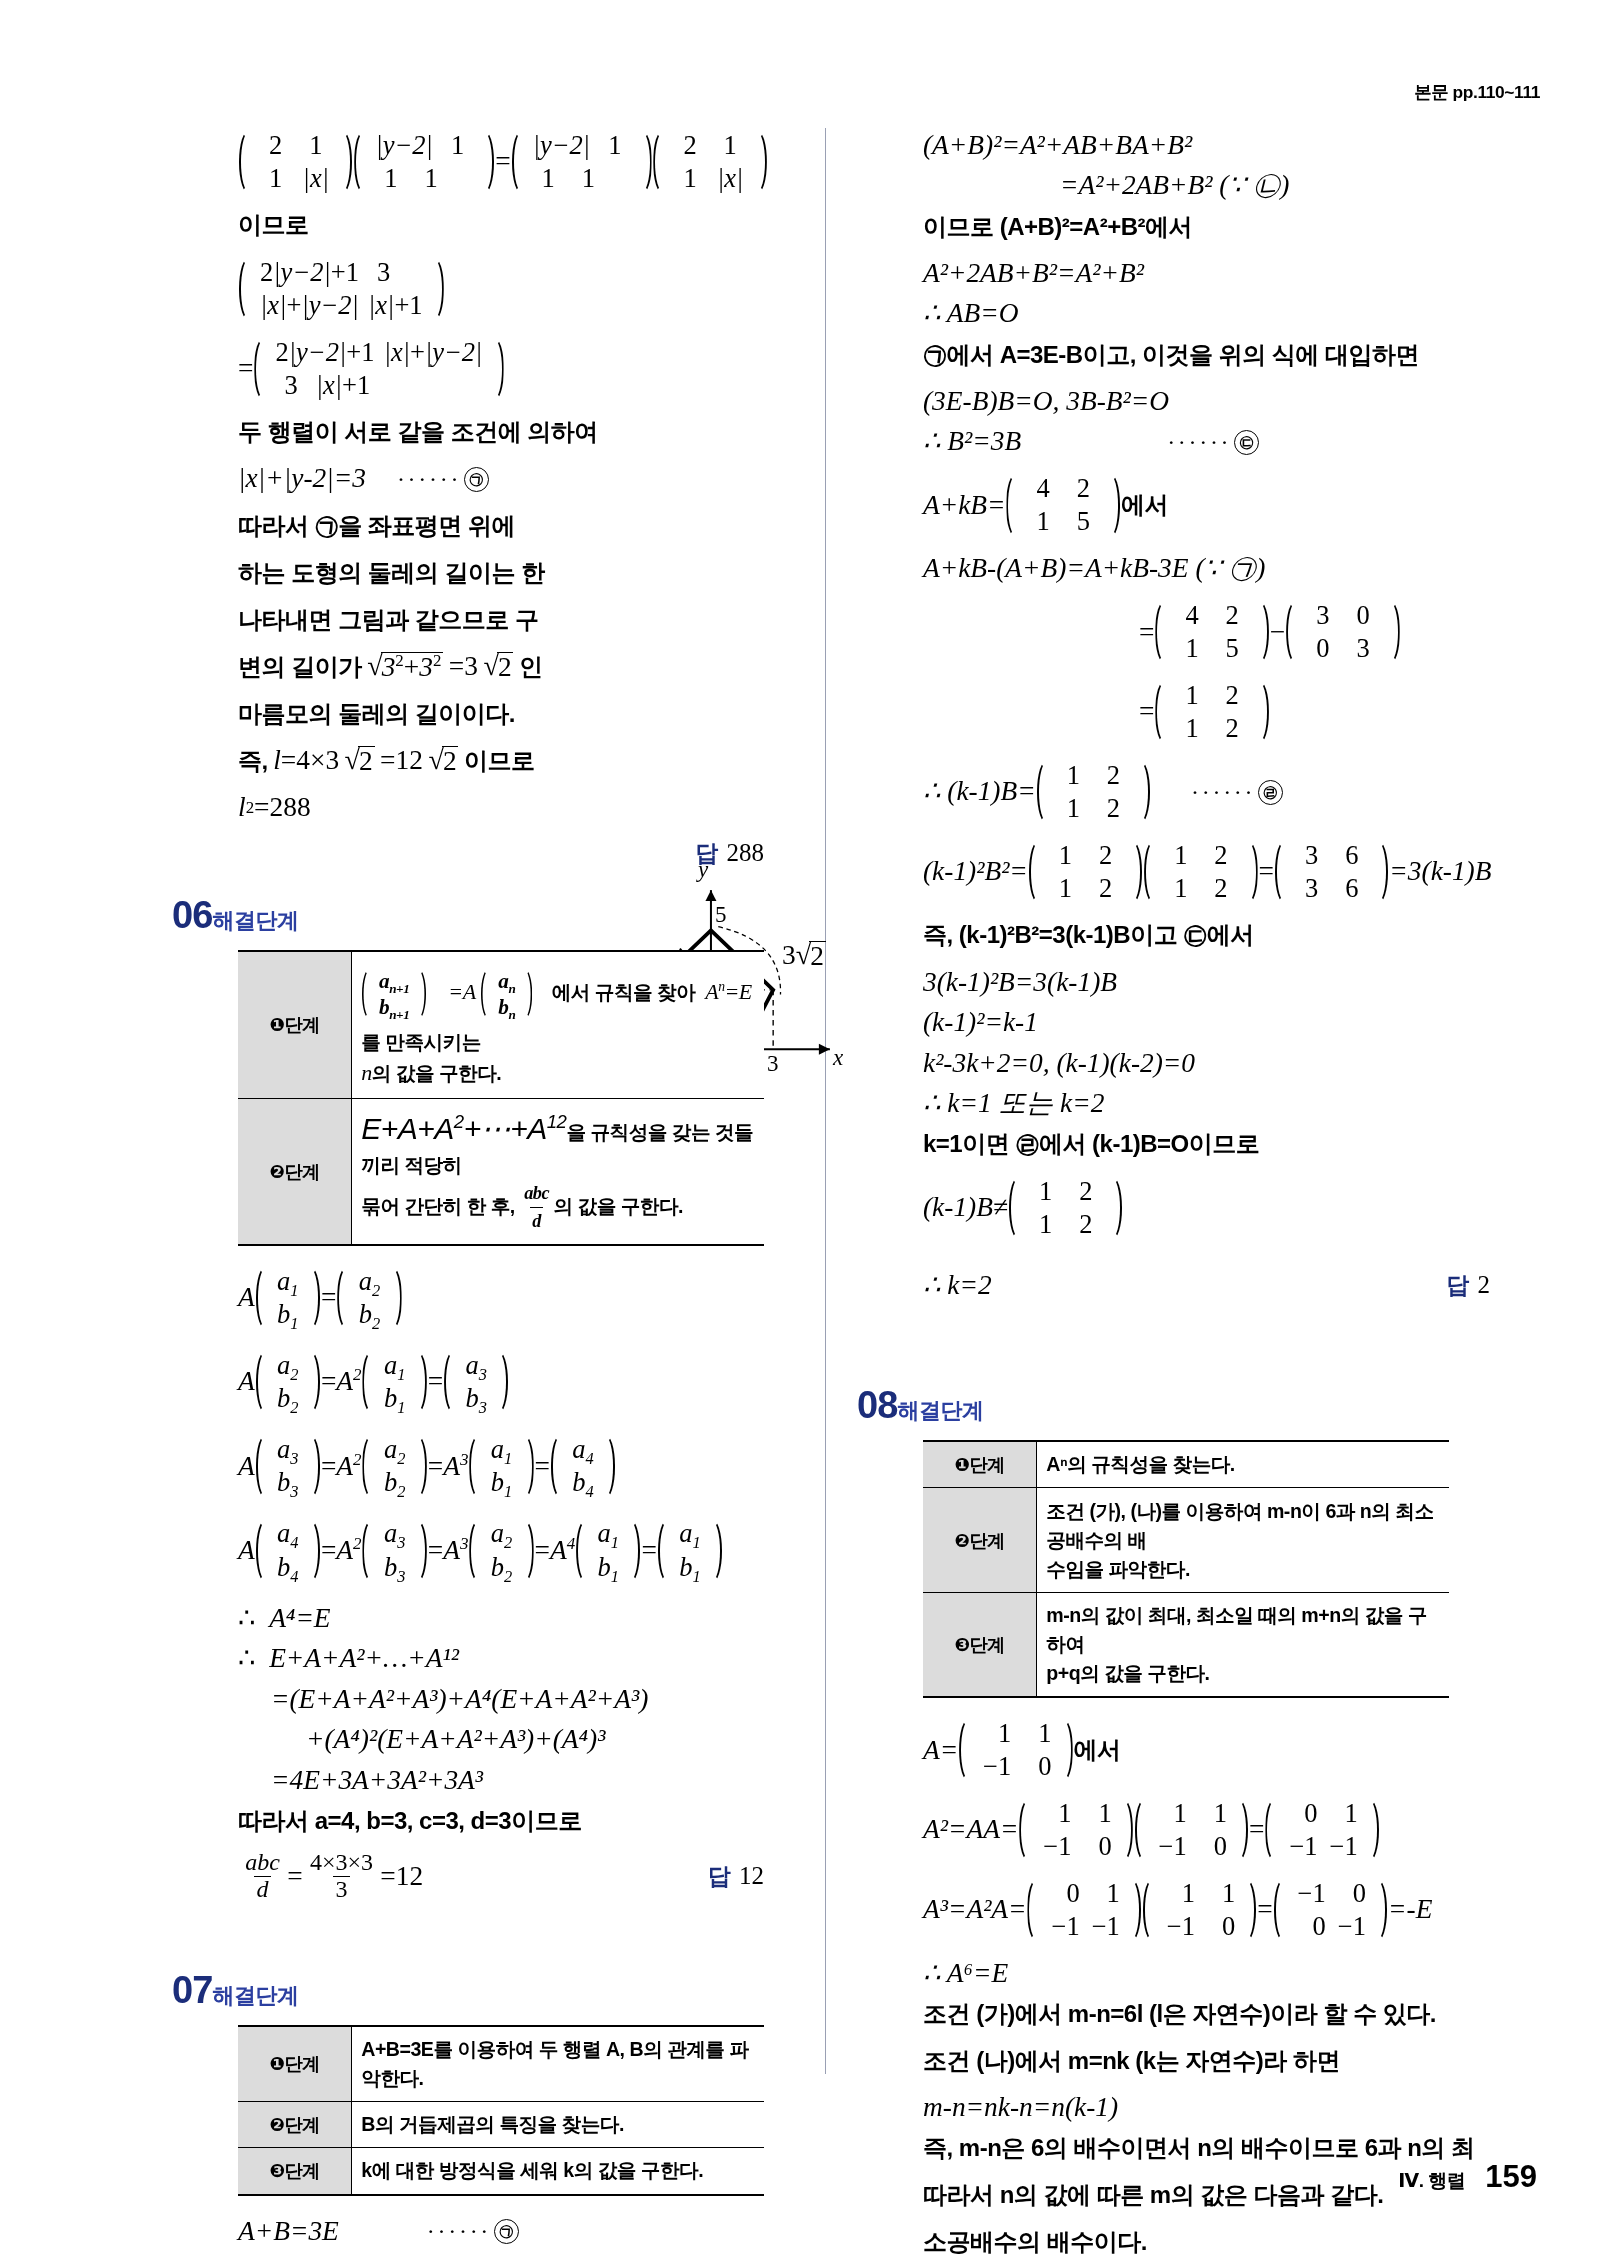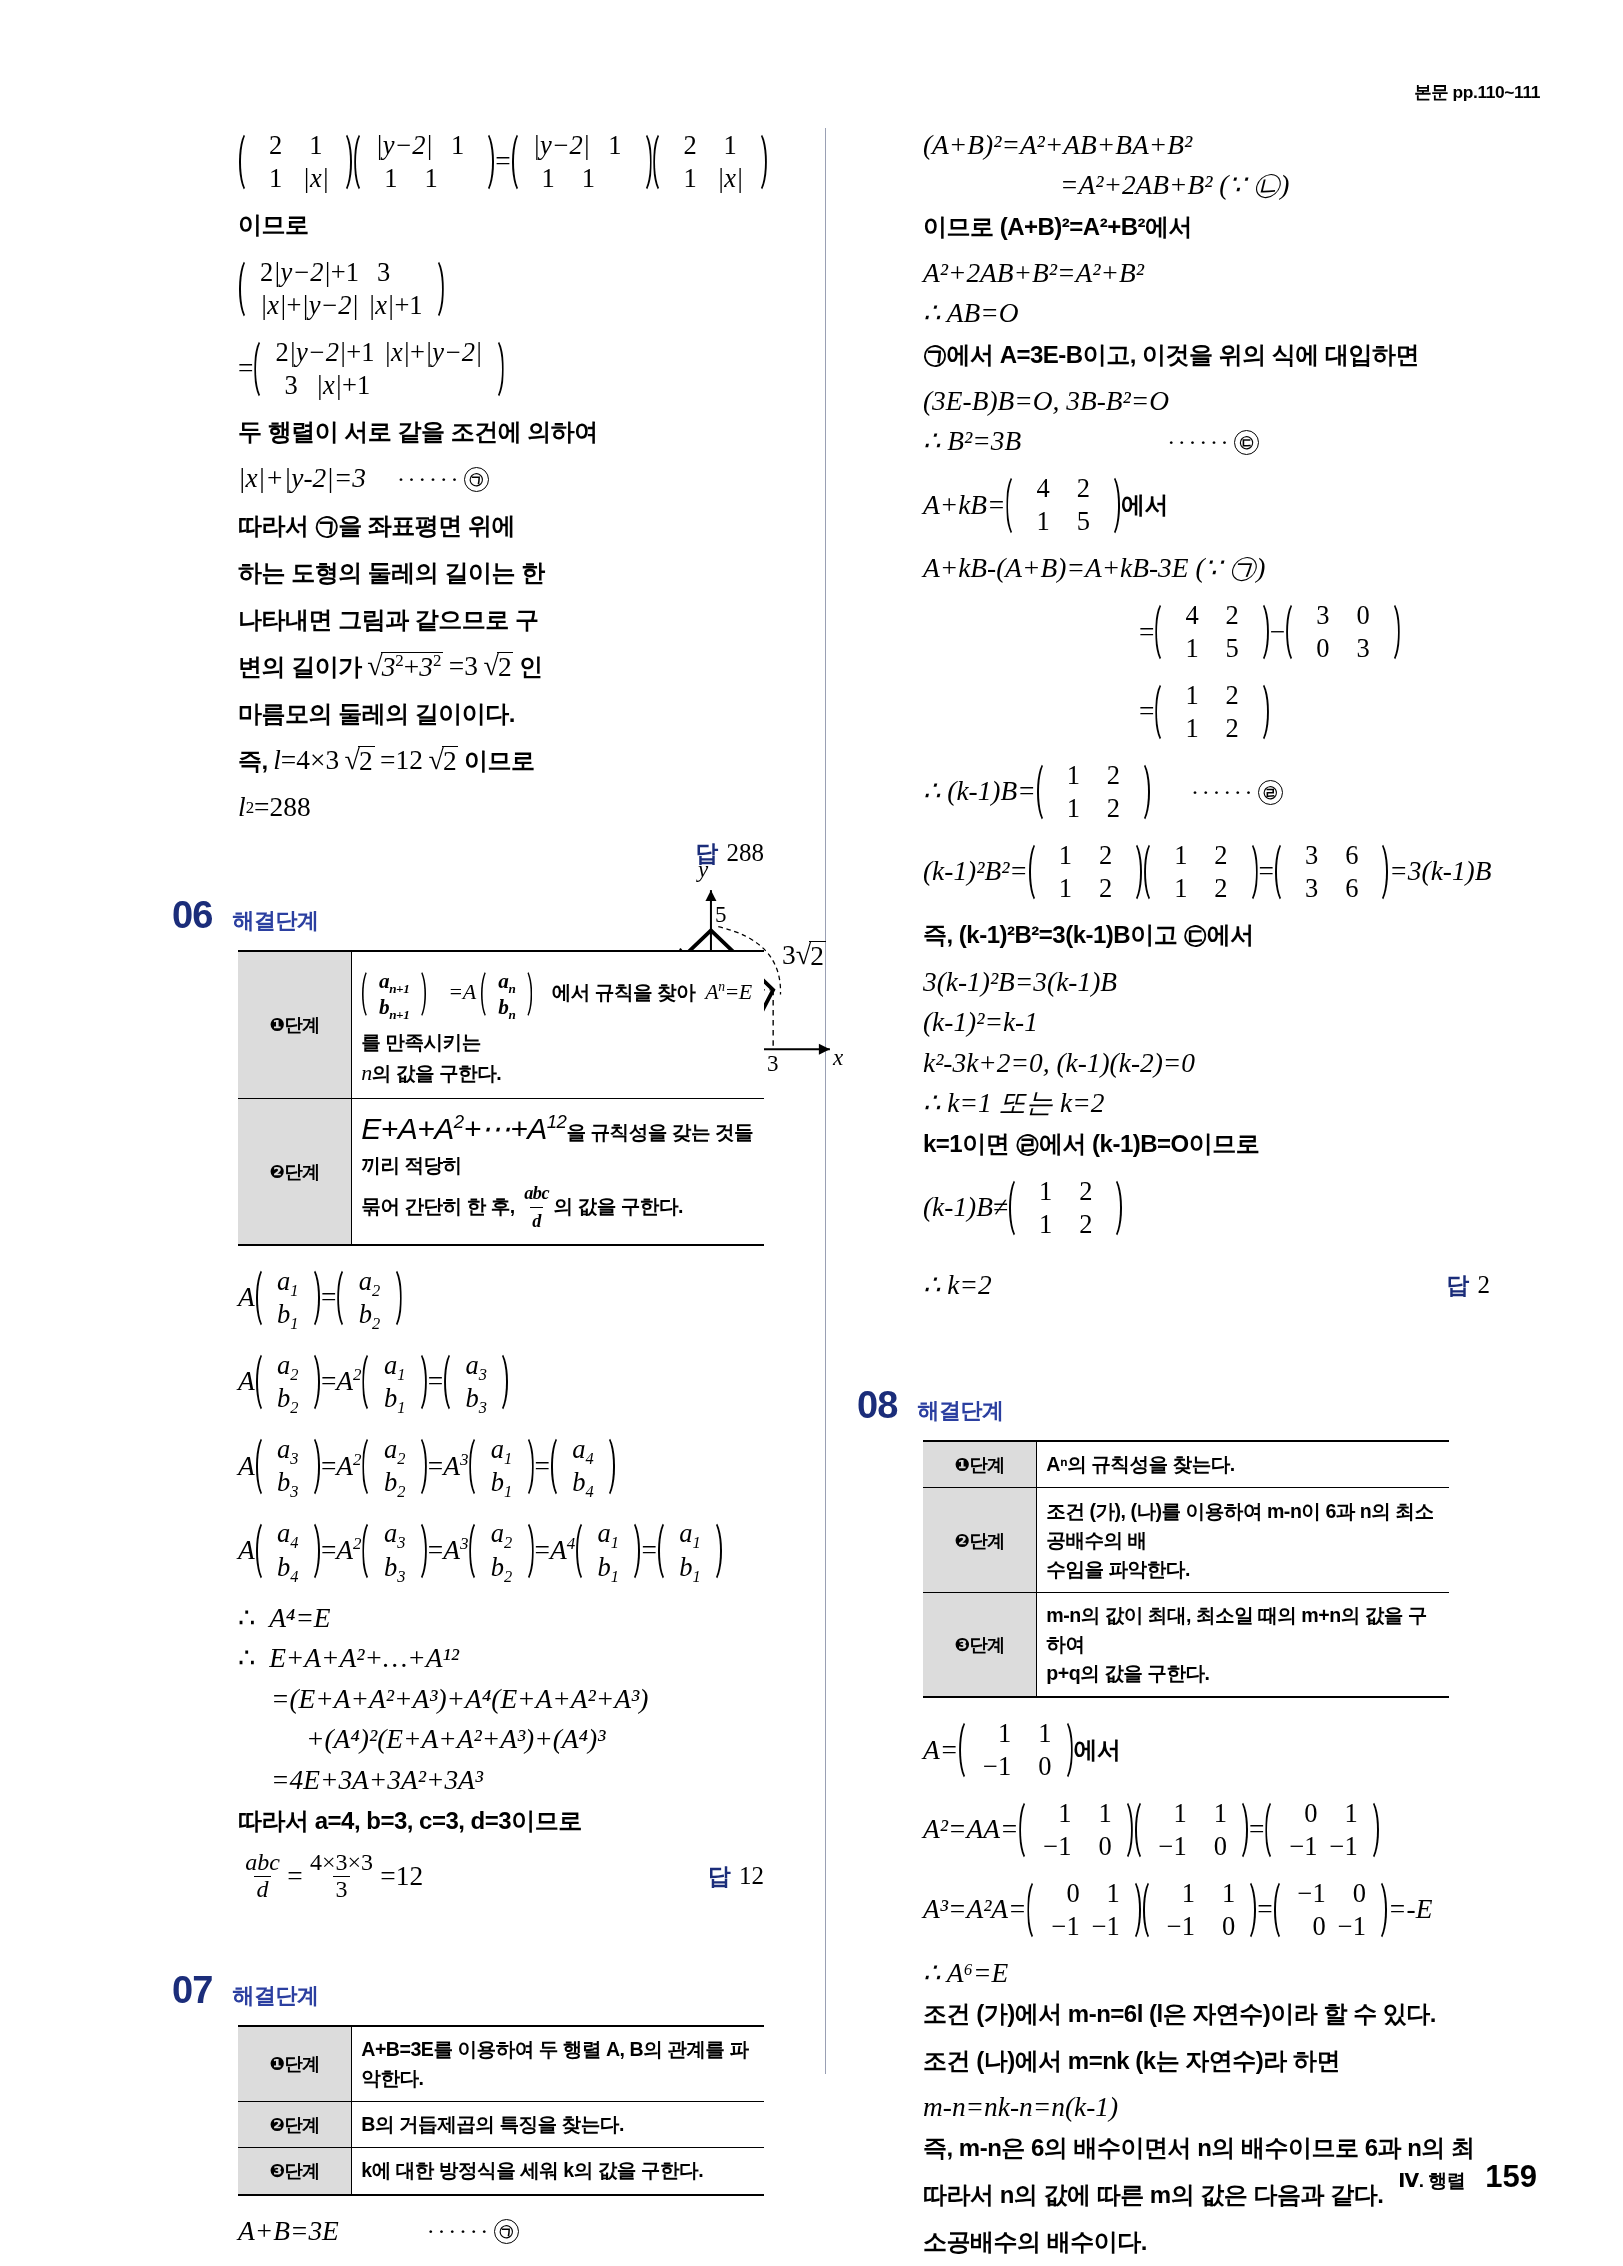--- a/index.html
+++ b/index.html
@@ -73,21 +73,21 @@
   .dots{letter-spacing:2.7px;font-size:24px;}
   .circ{
     display:inline-flex;align-items:center;justify-content:center;
     width:23px;height:23px;border:1.6px solid #000;border-radius:50%;
     font-size:14.6px;font-weight:600;font-family:"Liberation Sans",sans-serif;
     vertical-align:middle;
   }
 
   
   .prob{position:relative;margin-top:5.5px;}
-  .prob-head{display:flex;align-items:baseline;gap:20px;margin-left:-66px;}
+  .prob-head{display:flex;align-items:baseline;margin-left:-66px;}
   .prob-num{font-size:38px;font-weight:800;color:#1b2d7a;letter-spacing:-0.9px;}
   .prob-label{font-size:22px;font-weight:800;color:#2b3fa0;letter-spacing:-0.5px;}
 
   
   .steps{
     width:526px;margin:12.8px 0 18.3px 0;
     border-top:2.3px solid #000;border-bottom:2.3px solid #000;
     border-collapse:collapse;background:#fff;
   }
   .steps tr{border-bottom:1.3px solid #000;}

